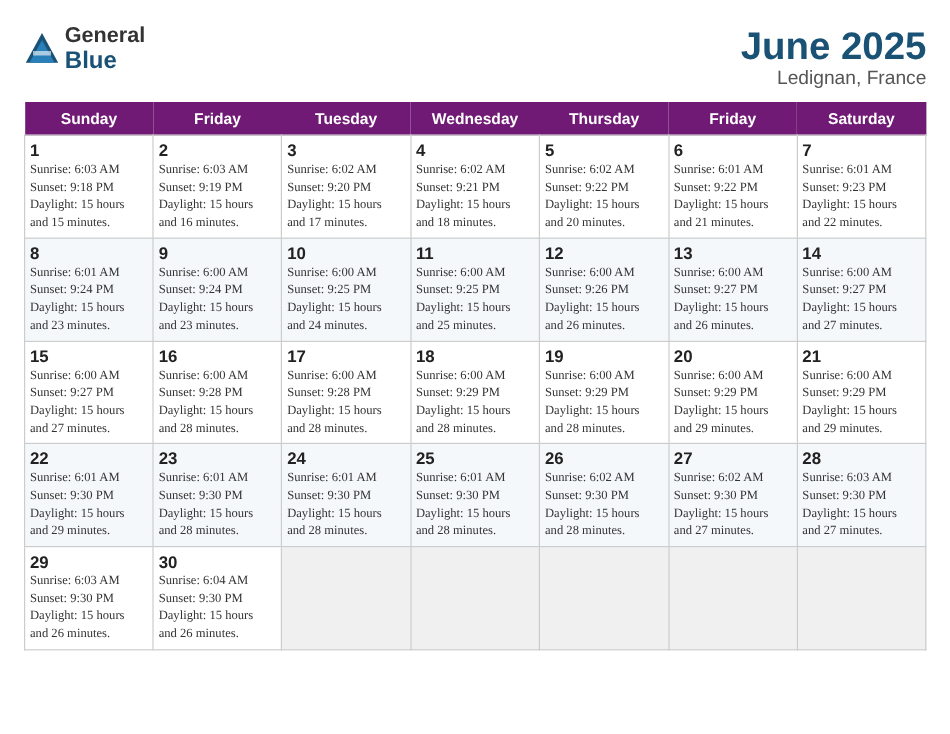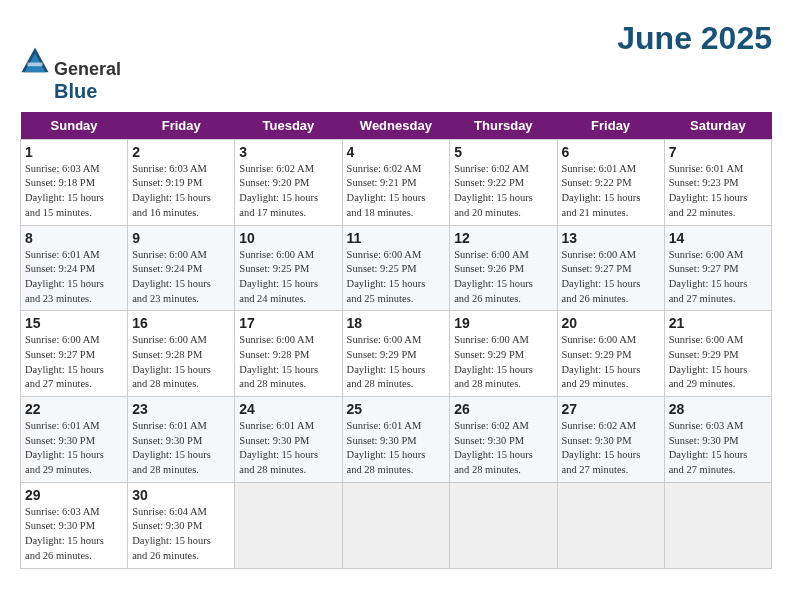--- a/index.html
+++ b/index.html
@@ -22,21 +22,20 @@
     }
     .logo-text {
       display: flex;
       flex-direction: column;
       line-height: 1.1;
     }
     .logo-general {
       font-size: 18px;
       font-weight: bold;
       color: #333;
-      margin-top: 40px;
     }
     .logo-blue {
       font-size: 20px;
       font-weight: bold;
       color: #1a5276;
     }
     .logo-icon {
       width: 30px;
       height: 30px;
       margin-right: 4px;
@@ -105,20 +104,21 @@
       <polygon points="20,10 34,35 6,35" fill="#2980b9"></polygon>
       <rect x="10" y="22" width="20" height="5" fill="white" opacity="0.6"></rect>
     </svg>
     <div class="logo-text">
       <span class="logo-general">General</span>
       <span class="logo-blue">Blue</span>
     </div>
   </div>
   <div class="title-block">
     <div class="title-month">June 2025</div>
+    <div class="title-location">Ledignan, France</div>
   </div>
 </div>
 
 <table class="calendar">
   <thead>
     <tr>
     <th>Sunday</th>
         <th>Friday</th>
         <th>Tuesday</th>
         <th>Wednesday</th>

